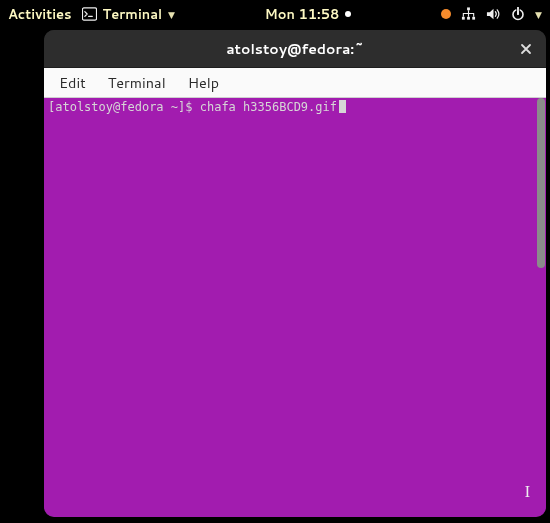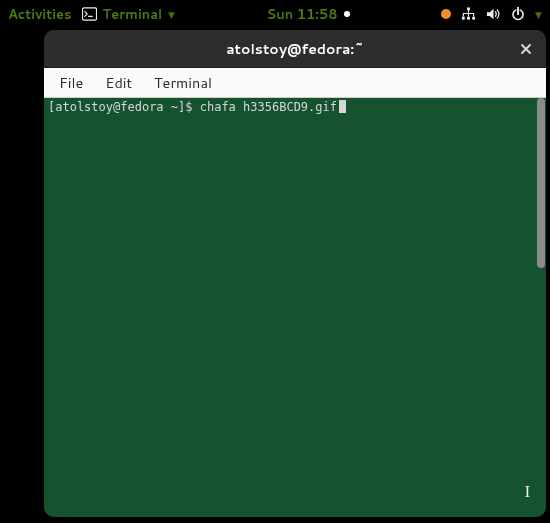--- a/index.html
+++ b/index.html
@@ -2,21 +2,21 @@
 <html><head>
 <meta charset="utf-8">
 <style>
   * { margin: 0; padding: 0; box-sizing: border-box; }
   html, body { width: 550px; height: 523px; overflow: hidden; font-family: "Cantarell", "DejaVu Sans", sans-serif; background: #000; }
   
   
   .topbar {
     height: 28px;
     background: #000;
-    color: #4d7c0f;
+    color: #fef9c3;
     display: flex;
     align-items: center;
     font-size: 13px;
     font-weight: 600;
     padding: 0 8px;
     gap: 10px;
   }
   .topbar .left, .topbar .right { display: flex; align-items: center; gap: 10px; }
   .topbar .center { flex: 1; display: flex; justify-content: center; align-items: center; gap: 6px; }
   .topbar .clock-dot { width: 6px; height: 6px; border-radius: 50%; background: #fff; display: inline-block; }
@@ -75,21 +75,21 @@
     font-size: 14.5px;
     color: #2b2b2b;
   }
   .menubar .menu-item {
     padding: 4px 11px;
     cursor: pointer;
   }
   
   .term-body {
     flex: 1;
-    background: #14532d;
+    background: #a21caf;
     position: relative;
     display: flex;
     justify-content: center;
   }
   .term-content {
     flex: 1;
     padding: 2px 4px;
     font-family: "DejaVu Sans Mono", "Menlo", monospace;
     font-size: 12px;
     line-height: 15px;
@@ -142,21 +142,21 @@
       <svg width="15" height="14" viewBox="0 0 16 14">
         <rect x="0.5" y="0.5" width="15" height="13" rx="1.5" fill="none" stroke="#eee" stroke-width="1.3"></rect>
         <path d="M3 4.5 L5.5 7 L3 9.5" fill="none" stroke="#eee" stroke-width="1.3" stroke-linecap="round" stroke-linejoin="round"></path>
         <line x1="7" y1="9.5" x2="11" y2="9.5" stroke="#eee" stroke-width="1.3" stroke-linecap="round"></line>
       </svg>
       <span>Terminal</span>
       <span class="dropdown-caret">▼</span>
     </span>
   </div>
   <div class="center">
-    <span>Sun 11:58</span>
+    <span>Mon 11:58</span>
     <span class="clock-dot"></span>
   </div>
   <div class="right">
     <span class="status-dot-orange"></span>
     <svg width="15" height="14" viewBox="0 0 16 14">
       <rect x="6.5" y="0" width="3" height="3" fill="#eee"></rect>
       <rect x="1" y="10" width="3" height="3" fill="#eee"></rect>
       <rect x="6.5" y="10" width="3" height="3" fill="#eee"></rect>
       <rect x="12" y="10" width="3" height="3" fill="#eee"></rect>
       <path d="M8 3 V6.5 M2.5 10 V6.5 H13.5 V10 M8 6.5 V10" stroke="#eee" stroke-width="1.2" fill="none"></path>
@@ -180,23 +180,23 @@
   <div class="titlebar">
     <span>atolstoy@fedora:~</span>
     <span class="close">
       <svg width="12" height="12" viewBox="0 0 12 12">
         <path d="M2 2 L10 10 M10 2 L2 10" stroke="#ddd" stroke-width="1.8" stroke-linecap="round"></path>
       </svg>
     </span>
   </div>
 
   <div class="menubar">
-    <span class="menu-item">File</span>
     <span class="menu-item">Edit</span>
     <span class="menu-item">Terminal</span>
+    <span class="menu-item">Help</span>
   </div>
 
   <div class="term-body">
     <div class="term-content"><span class="prompt">[atolstoy@fedora ~]$ </span><span class="cmd">chafa h3356BCD9.gif</span><span class="cursor-block"></span></div>
     <div class="scrollbar">
       <div class="scroll-thumb"></div>
     </div>
     <div class="ibeam-cursor">I</div>
   </div>
 </div>

